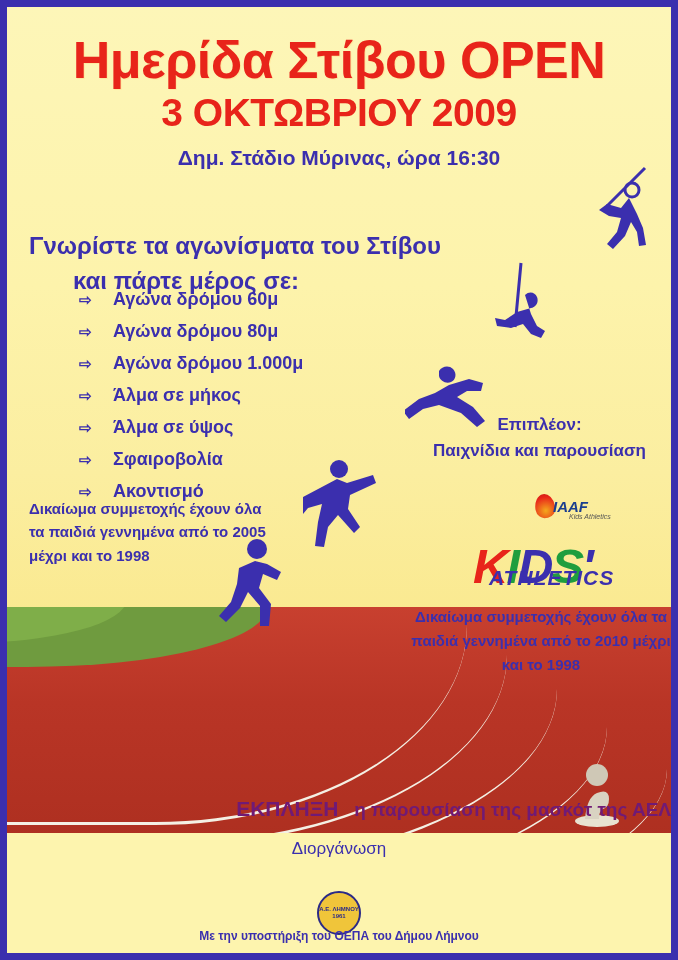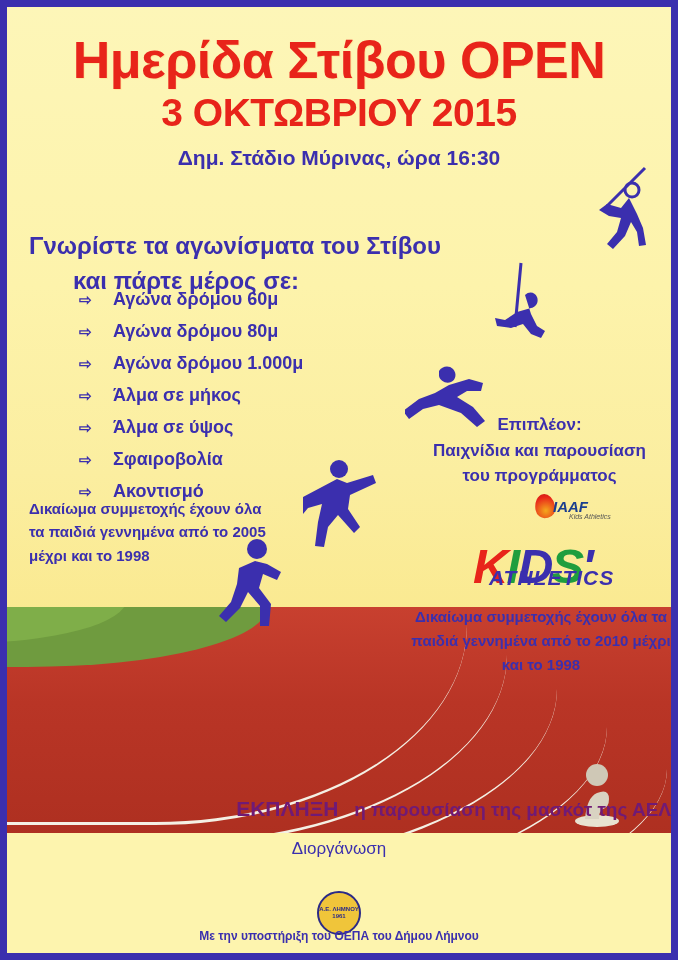--- a/index.html
+++ b/index.html
@@ -187,21 +187,21 @@
     <div class="lane" style="top:120px;width:660px;height:170px;"></div>
     <div class="lane" style="top:162px;width:720px;height:160px;"></div>
     <div class="grass"></div>
     <div class="grass2"></div>
   </div>
 
   <div class="bottom"></div>
 
   <div class="title-block">
     <div class="title-line1">Ημερίδα Στίβου OPEN</div>
-    <div class="title-line2">3 ΟΚΤΩΒΡΙΟΥ 2015</div>
+    <div class="title-line2">3 ΟΚΤΩΒΡΙΟΥ 2009</div>
     <div class="subtitle">Δημ. Στάδιο Μύρινας, ώρα 16:30</div>
   </div>
 
   <svg class="sil" style="left:560px;top:155px;" width="90" height="90" viewBox="0 0 90 90">
     <path d="M78 6 L40 44 M58 28 c0-4 3-7 7-7 4 0 7 3 7 7 0 4-3 7-7 7-4 0-7-3-7-7z" stroke="#3b2fae" stroke-width="3" fill="none"></path>
     <path d="M62 36 l-8 10 -14 -4 -8 6 10 6 12 2 -4 14 -10 12 6 5 12-13 6-14 6 10 2 14 7-1 -3-17 -6-14z" fill="#3b2fae"></path>
   </svg>
 
   <svg class="sil" style="left:468px;top:250px;" width="90" height="110" viewBox="0 0 90 110">
     <path d="M46 6 L40 70" stroke="#3b2fae" stroke-width="3" fill="none"></path>
@@ -257,21 +257,20 @@
       <span class="arrow">⇨</span>
       <span>Ακοντισμό</span>
     </div>
   </div>
 
   <div class="note-left">Δικαίωμα συμμετοχής έχουν όλα τα παιδιά γεννημένα από το 2005 μέχρι και το 1998</div>
 
   <div class="extra">
     <div>Επιπλέον:</div>
     <div>Παιχνίδια και παρουσίαση</div>
-    <div>του προγράμματος</div>
   </div>
 
   <div class="kids-logo">
     <div class="flame"></div>
     <div class="iaaf-badge">IAAF</div>
     <div class="iaaf-sub">Kids Athletics</div>
     <div class="kids-word">
       <span class="k">K</span><span class="s">I</span><span class="d">D</span><span class="s">S</span><span class="d">'</span>
     </div>
     <div class="athletics-word">ATHLETICS</div>

